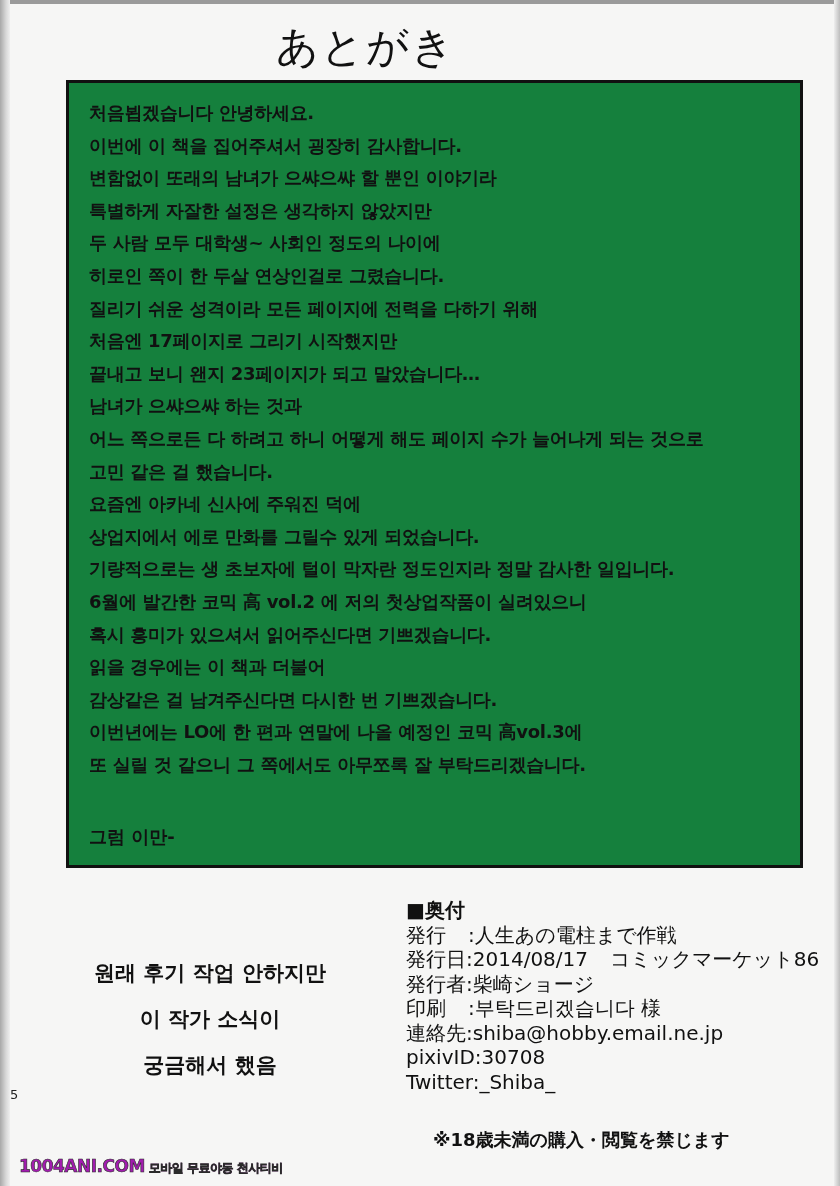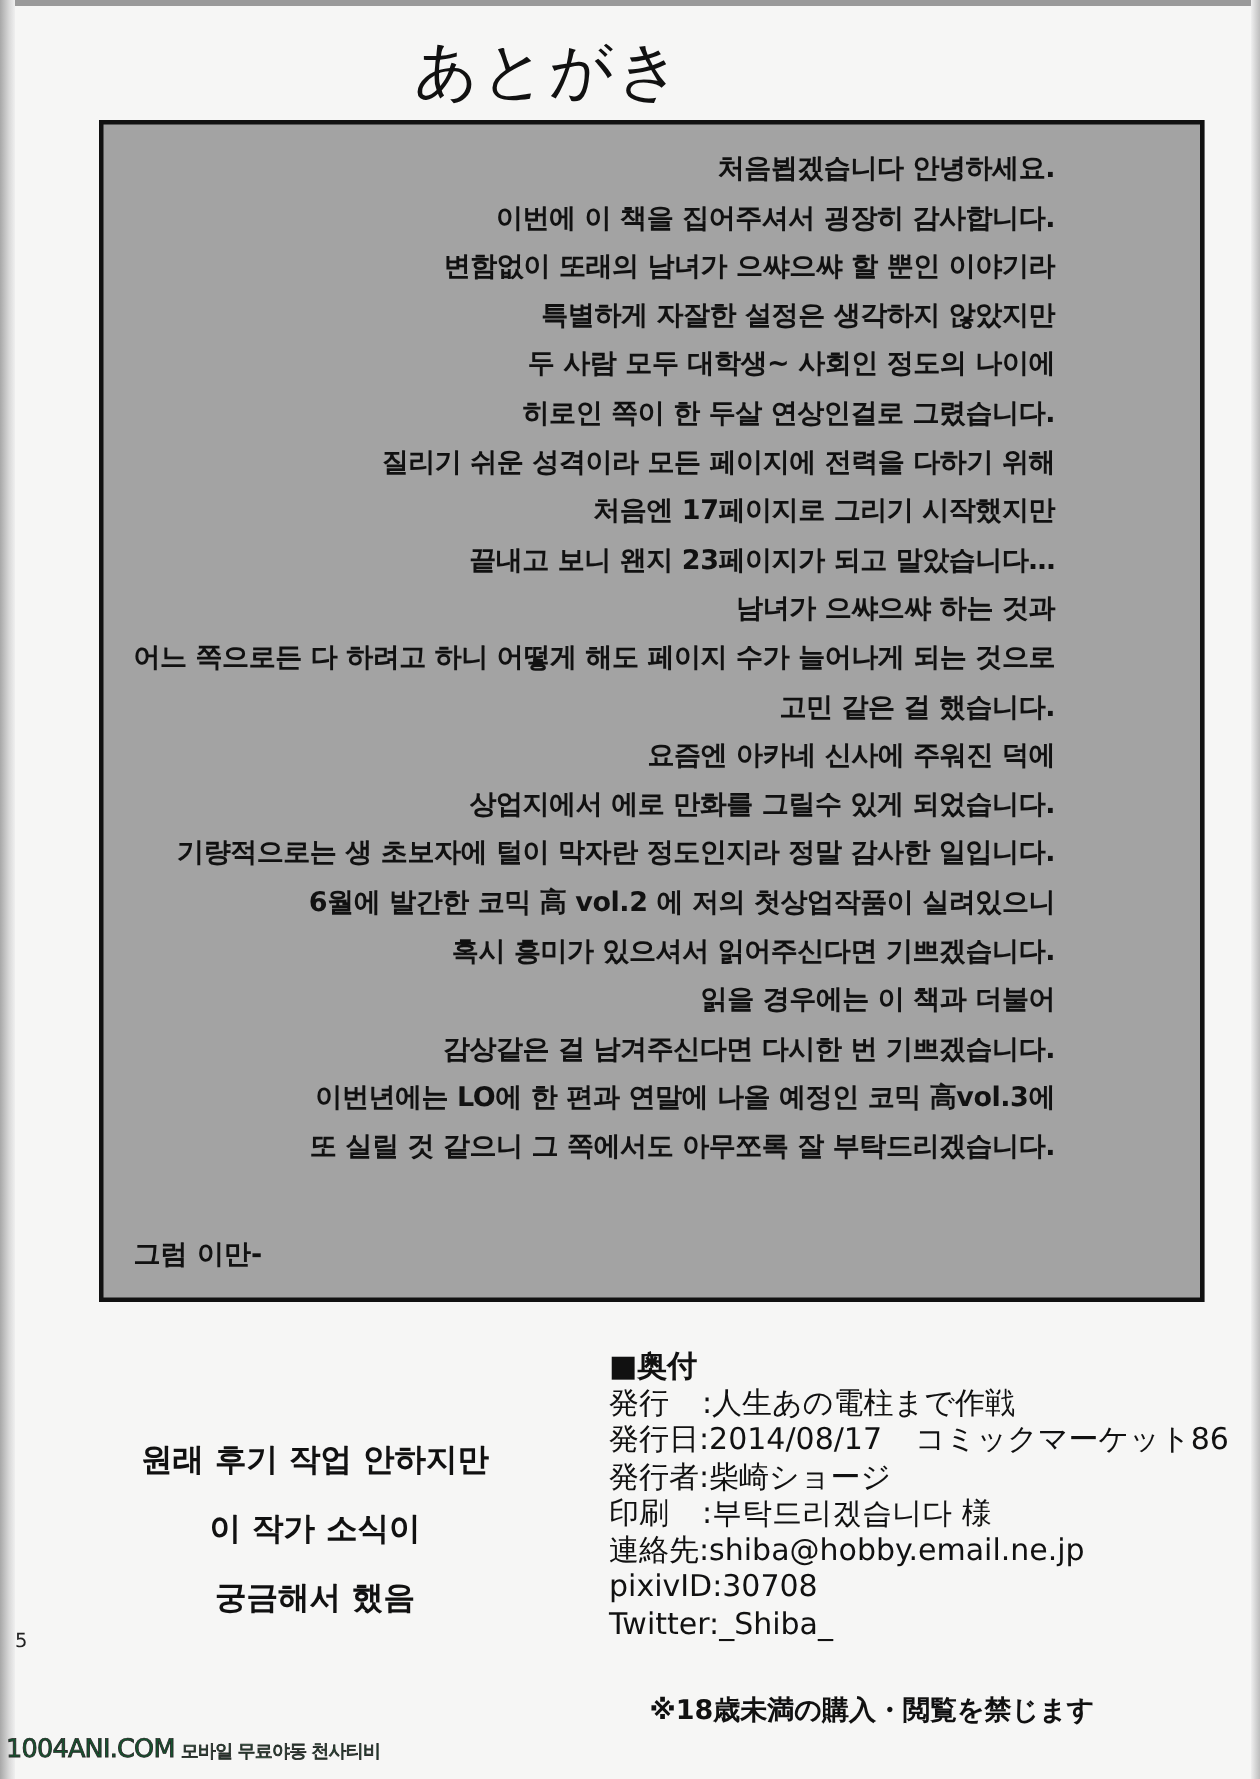--- a/index.html
+++ b/index.html
@@ -21,21 +21,21 @@
     position: absolute; left: 0; top: 0; width: 840px; height: 4px;
     background: #9a9a9a;
   }
   .title {
     position: absolute; top: 22px; left: 0; width: 732px; text-align: center;
     font-family: "DejaVu Serif", serif;
     font-size: 42px; line-height: 50px; letter-spacing: 2px;
   }
   .box {
     position: absolute; left: 66px; top: 80px; width: 731px; height: 782px;
-    border: 3px solid #111; background: #a3a3a3; text-align: right;
+    border: 3px solid #111; background: #15803d;
   }
   .box-lines {
     position: absolute; left: 20px; top: 14px; margin: 0; padding: 0; list-style: none;
   }
   .box-lines li {
     font-weight: bold; font-size: 18px; height: 32.6px; line-height: 32.6px;
     white-space: nowrap; letter-spacing: -0.3px;
   }
   .box-closing {
     position: absolute; left: 20px; top: 738px;
@@ -57,22 +57,22 @@
   .colophon .k { display: inline-block; }
   .colophon .gap { display: inline-block; width: 22px; }
   .age-notice {
     position: absolute; left: 433px; top: 1128px;
     font-weight: bold; font-size: 18px; white-space: nowrap;
   }
   .page-number {
     position: absolute; left: 10px; top: 1087px; font-size: 13px; color: #222;
   }
   .watermark {
-    position: absolute; left: 4px; top: 1156px; white-space: nowrap;
-    font-weight: normal; font-size: 17px; color: #14532d;
+    position: absolute; left: 19px; top: 1156px; white-space: nowrap;
+    font-weight: bold; font-size: 17px; color: #a21caf;
     -webkit-text-stroke: 0.6px #2a2a2a; letter-spacing: -0.5px;
   }
   .watermark .sub { font-size: 12px; margin-left: 4px; }
 </style>
 </head>
 <body>
 
 <div class="page-edge-top"></div>
 <div class="page-edge-left"></div>
 <div class="page-edge-right"></div>

